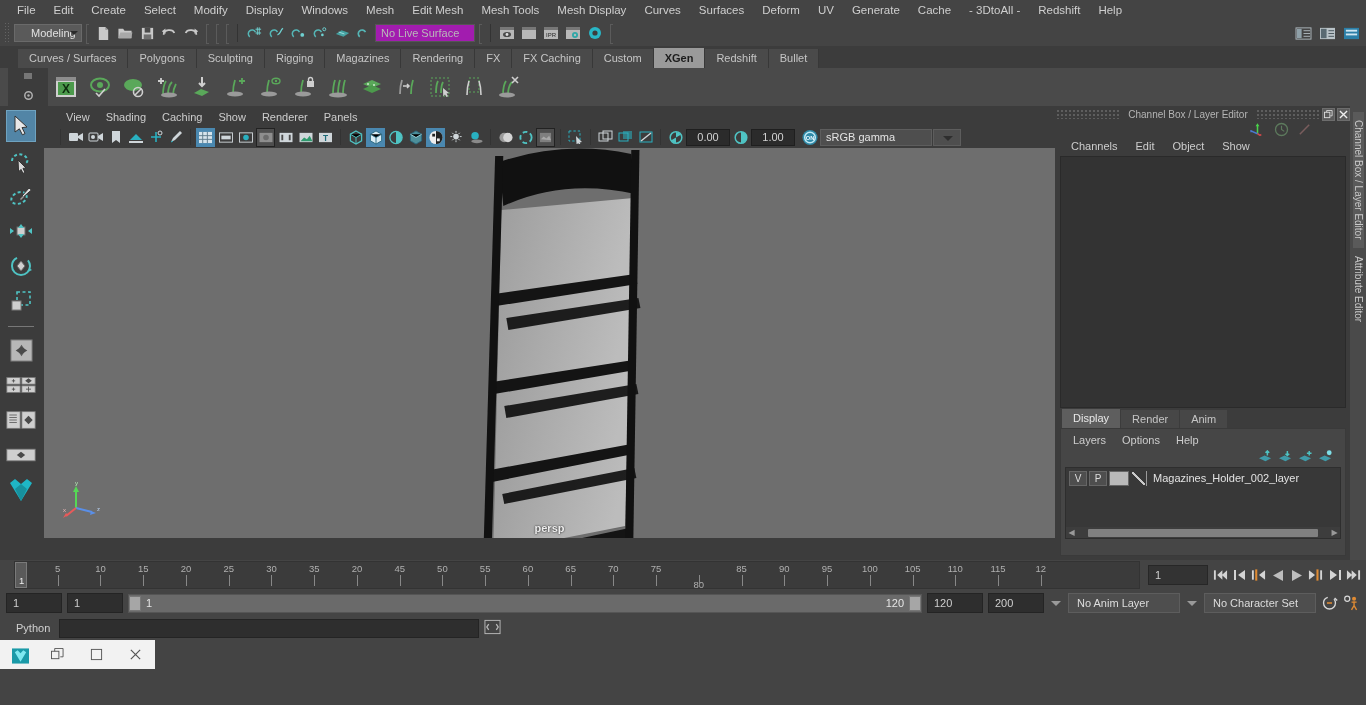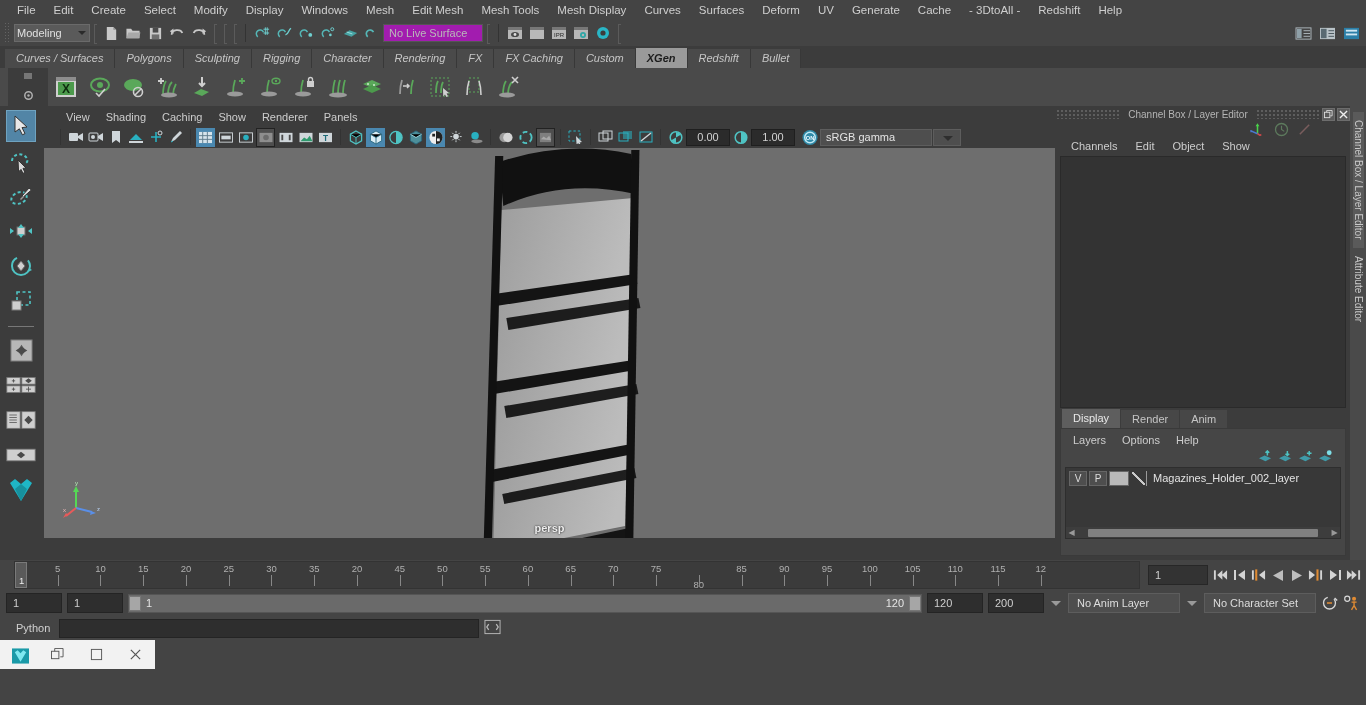--- a/index.html
+++ b/index.html
@@ -13,34 +13,34 @@
   .app { position:relative; width:1366px; height:705px; background:#444; }
 
   
   .menubar { height:20px; background:#444; display:flex; align-items:center; padding-left:8px; }
   .menubar .mi { padding:0 9px; height:20px; line-height:20px; font-size:11.5px; color:#cfcfcf; white-space:nowrap; cursor:default; }
 
   
   .statusline { height:26px; background:#444; display:flex; align-items:center; padding-left:4px; gap:0px; }
   .grip { width:7px; height:22px; background:
      radial-gradient(circle, #6d6d6d 38%, transparent 40%) 0 0/3px 3px repeat; opacity:.75; margin-right:3px;}
-  .menu-select { width:76px; height:18px; background:#5a5a5a; border:1px solid #6a6a6a; color:#e0e0e0;
-     font-size:11px; line-height:16px; padding-left:2px; position:relative; }
+  .menu-select { width:68px; height:18px; background:#5a5a5a; border:1px solid #6a6a6a; color:#e0e0e0;
+     font-size:11px; line-height:16px; padding-left:16px; position:relative; }
   .menu-select .arw { position:absolute; right:3px; top:6px; border-left:4px solid transparent; border-right:4px solid transparent; border-top:4px solid #2a2a2a; }
   .sep { width:1px; height:18px; background:#333; margin:0 5px; }
   .halfsep { width:6px; height:18px; margin:0 2px; position:relative; }
   .halfsep:after { content:""; position:absolute; left:2px; top:0; width:2px; height:18px;
       border-left:1px solid #5b5b5b; border-top:1px solid #5b5b5b; border-bottom:1px solid #5b5b5b;}
   .sicon { width:22px; height:22px; display:inline-flex; align-items:center; justify-content:center; }
   .livesurf { width:100px; height:18px; background:#a21caf; border:1px solid #555; color:#b9b9b9;
      font-size:11px; line-height:16px; padding-left:5px; }
   .rtools { margin-left:auto; display:flex; align-items:center; padding-right:4px; gap:2px;}
 
   
-  .shelfbar { height:22px; background:#3c3c3c; display:flex; align-items:flex-end; padding-left:5px;font-style:italic; }
+  .shelfbar { height:22px; background:#3c3c3c; display:flex; align-items:flex-end; padding-left:18px; }
   .shelftabs { display:flex; align-items:flex-end; height:22px; }
   .shelftab { height:19px; line-height:19px; padding:0 11px; font-size:11px; color:#c6c6c6;
       background:#4a4a4a; border-right:1px solid #383838; }
   .shelftab.active { background:#9a9a9a; color:#1c1c1c; font-weight:bold; height:20px; line-height:20px;}
   .shelficons { height:38px; background:#4a4a4a; display:flex; align-items:center; padding-left:8px; gap:2px; }
   .shelf-left { width:40px; height:38px; background:#3c3c3c; display:flex; flex-direction:column;
      align-items:center; justify-content:space-around; }
   .gicon { width:32px; height:32px; display:inline-flex; align-items:center; justify-content:center; }
 
   
@@ -314,21 +314,21 @@
         </span>
     </div>
   </div>
 
   <div class="shelfbar">
     <div class="shelftabs" id="shelftabs">
         <div class="shelftab">Curves / Surfaces</div>
         <div class="shelftab">Polygons</div>
         <div class="shelftab">Sculpting</div>
         <div class="shelftab">Rigging</div>
-        <div class="shelftab">Character</div>
+        <div class="shelftab">Magazines</div>
         <div class="shelftab">Rendering</div>
         <div class="shelftab">FX</div>
         <div class="shelftab">FX Caching</div>
         <div class="shelftab">Custom</div>
         <div class="shelftab active">XGen</div>
         <div class="shelftab">Redshift</div>
         <div class="shelftab">Bullet</div>
       </div>
   </div>
   <div class="shelficons">

